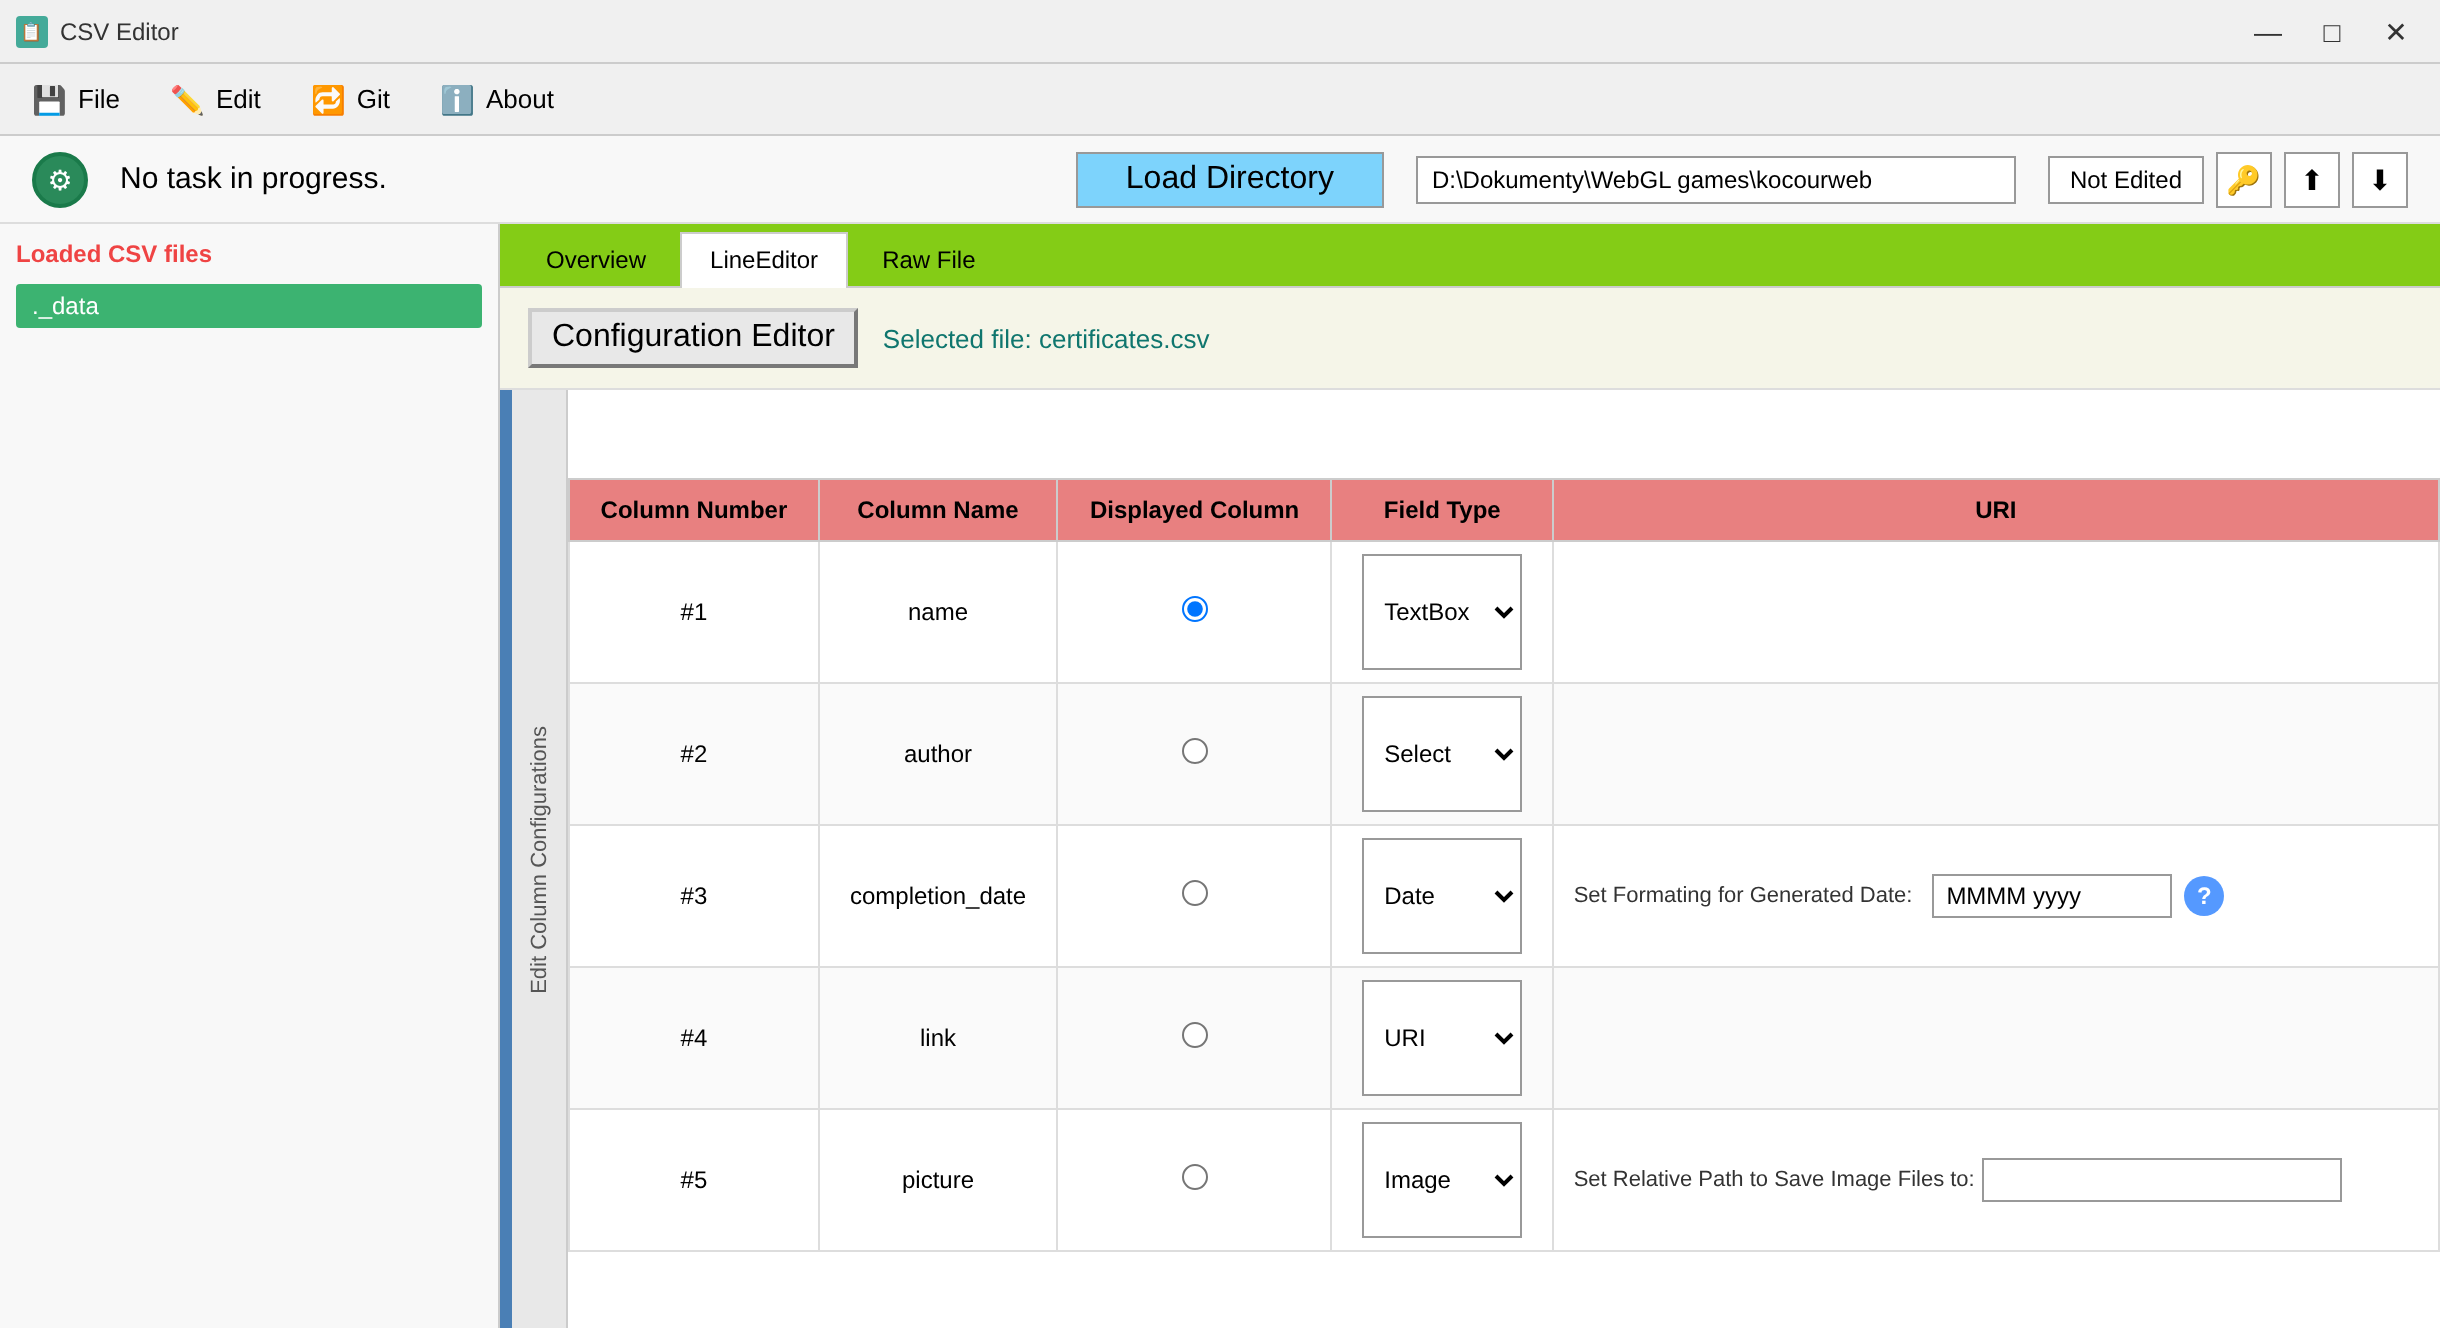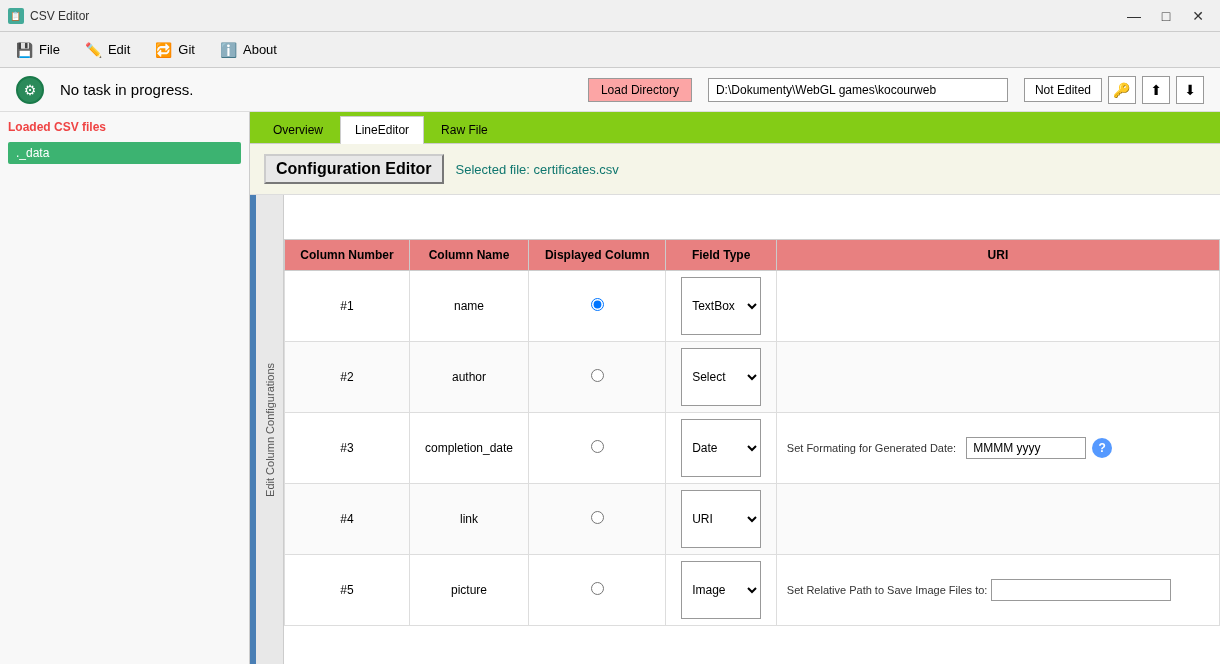--- a/index.html
+++ b/index.html
@@ -45,21 +45,21 @@
       background: #f8f8f8;
       height: 44px;
       display: flex;
       align-items: center;
       padding: 0 16px;
       border-bottom: 1px solid #ddd;
       gap: 16px;
     }
     .status-icon { width: 28px; height: 28px; border-radius: 50%; background: #2a8a5a; display: flex; align-items: center; justify-content: center; color: white; font-size: 14px; border: 2px solid #1a7a4a; }
     .status-text { font-size: 15px; font-weight: 500; flex: 1; }
-    .load-dir-btn { padding: 4px 12px; border: 1px solid #999; background: #fca5a5; cursor: pointer; font-size: 12px; }
+    .load-dir-btn { padding: 4px 24px; border: 1px solid #999; background: #7dd3fc; cursor: pointer; font-size: 16px; }
     .dir-path { width: 300px; padding: 4px 7px; border: 1px solid #999; background: white; font-size: 12px; }
     .status-right { margin-left: auto; display: flex; align-items: center; gap: 6px; }
     .not-edited-badge { padding: 4px 10px; border: 1px solid #999; background: white; font-size: 12px; }
     .icon-btn { width: 28px; height: 28px; border: 1px solid #999; background: white; display: flex; align-items: center; justify-content: center; cursor: pointer; font-size: 14px; }
 
     
     .main-content { display: flex; height: calc(664px - 32px - 36px - 44px); }
 
     
     .left-panel { width: 250px; border-right: 1px solid #ccc; background: #f8f8f8; padding: 8px; }
@@ -72,21 +72,21 @@
     .right-panel { flex: 1; display: flex; flex-direction: column; }
 
     
     .tabs { display: flex; border-bottom: 1px solid #ccc; background: #84cc16; padding-top: 4px; padding-left: 8px; }
     .tab { padding: 6px 14px; cursor: pointer; border: 1px solid transparent; border-bottom: none; font-size: 12px; margin-right: 2px; }
     .tab.active { background: white; border-color: #ccc; border-bottom-color: white; margin-bottom: -1px; z-index: 1; }
 
     
     .config-area { flex: 1; background: white; display: flex; flex-direction: column; }
     .config-header { display: flex; align-items: center; gap: 12px; padding: 10px 14px; background: #f5f5e8; border-bottom: 1px solid #ddd; }
-    .config-title { font-size: 16px; font-weight: bold; padding: 4px 10px; border: 2px outset #ccc; background: #e8e8e8; }
+    .config-title { font-size: 16px; font-weight: normal; padding: 4px 10px; border: 2px outset #ccc; background: #e8e8e8; }
     .selected-file-text { font-size: 13px; color: #0f766e; }
 
     
     .side-content { display: flex; flex: 1; overflow: hidden; }
     .side-label-container { width: 28px; background: #e8e8e8; border-right: 1px solid #ccc; display: flex; align-items: center; justify-content: center; }
     .side-label { writing-mode: vertical-rl; transform: rotate(180deg); font-size: 11px; color: #555; white-space: nowrap; }
     .blue-bar { width: 6px; background: #4a7fb5; }
 
     
     .table-area { flex: 1; overflow-y: auto; margin-top: 44px; }

